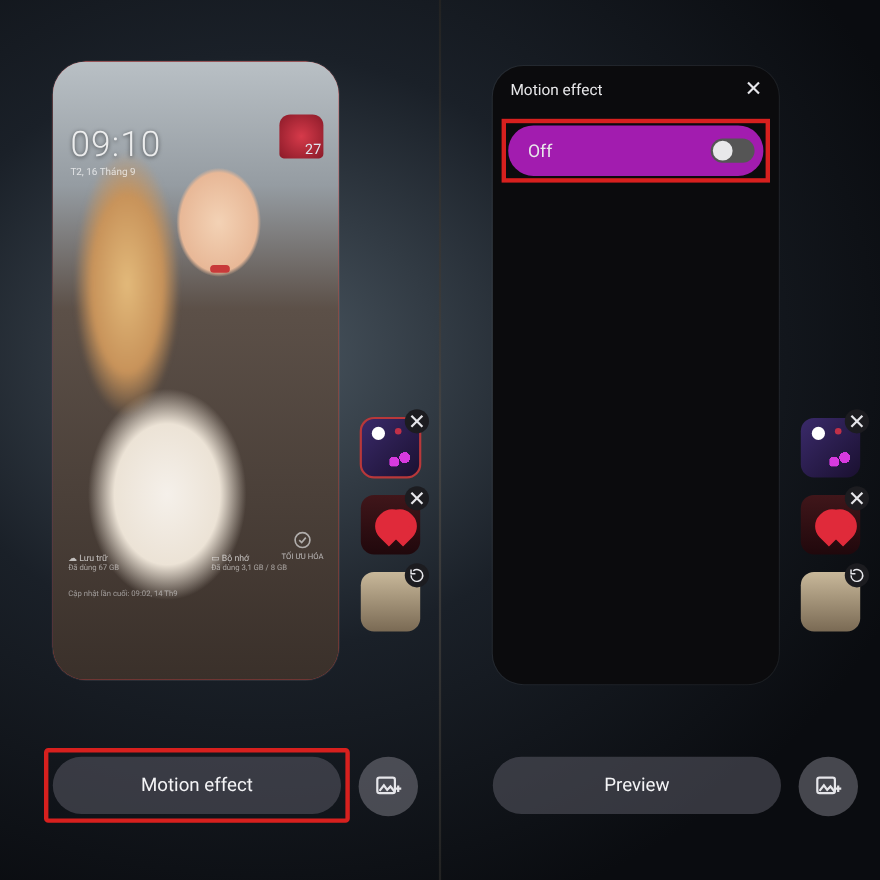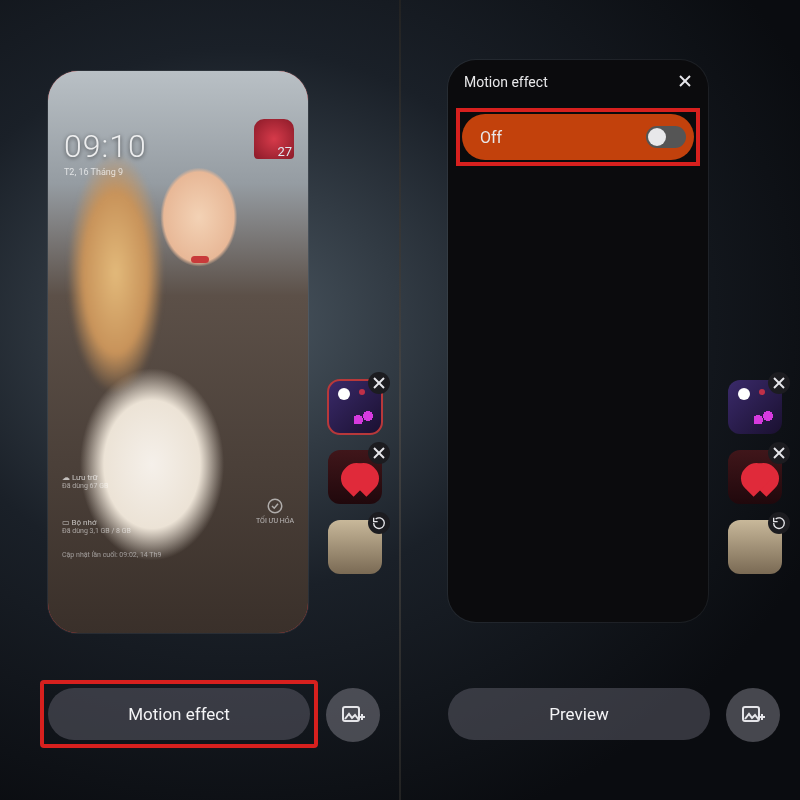--- a/index.html
+++ b/index.html
@@ -19,21 +19,21 @@
   .left{left:0;}
   .right{left:400px;}
   .divider{
     position:absolute;left:399px;top:0;bottom:0;width:2px;
     background:linear-gradient(#222,#444,#222);
   }
 
   
   .phone{
     position:absolute;
-    left:48px; top:71px;
+    left:48px; top:56px;
     width:260px; height:562px;
     border-radius:30px;
     overflow:hidden;
     background:#ef4444;
     box-shadow:0 0 0 1px rgba(255,255,255,.08);
   }
   .wallpaper{
     position:absolute;inset:0;
     background:
       radial-gradient(70px 90px at 58% 26%, #f3d2b5 0%, #e8b897 50%, transparent 55%),
@@ -48,21 +48,21 @@
   .wallpaper .lips{position:absolute;left:55%;top:33%;width:18px;height:7px;background:#c83a3a;border-radius:4px;}
   .clock{
     position:absolute;left:16px;top:56px;
     font-size:32px;font-weight:300;letter-spacing:1px;
     color:rgba(255,255,255,.85);
     text-shadow:0 1px 4px rgba(0,0,0,.6);
   }
   .date{position:absolute;left:16px;top:96px;font-size:9px;color:rgba(255,255,255,.7);}
   .gift{position:absolute;right:14px;top:48px;width:40px;height:40px;background:radial-gradient(#d63a4a,#8a1a28);border-radius:10px 10px 4px 4px;}
   .gift::before{content:"27";position:absolute;right:2px;bottom:0;font-size:13px;color:#dfe6ef;}
-  .storage-row{position:absolute;left:14px;bottom:98px;right:14px;font-size:8px;color:rgba(255,255,255,.75);display:flex;gap:28px;flex-direction:column;}
+  .storage-row{position:absolute;left:14px;bottom:98px;right:14px;font-size:8px;color:rgba(255,255,255,.75);display:flex;gap:28px;}
   .storage-col{flex:1;}
   .storage-col .t{font-size:8px;opacity:.9;}
   .storage-col .s{font-size:7px;opacity:.7;}
   .opt-badge{position:absolute;right:14px;bottom:108px;text-align:right;font-size:7px;opacity:.7;}
   .opt-badge svg{display:block;margin:0 auto 2px;}
   .updated{position:absolute;left:14px;bottom:74px;font-size:7px;opacity:.55;text-align:right;}
 
   
   .thumbs{position:absolute;right:18px;top:380px;display:flex;flex-direction:column;gap:16px;}
   .thumb{width:54px;height:54px;border-radius:12px;position:relative;background:#333;}
@@ -98,21 +98,21 @@
 
   
   .sheet{
     position:absolute;left:48px;top:60px;width:260px;height:562px;
     border-radius:28px;background:#0b0b0d;
     box-shadow:0 0 0 1px rgba(255,255,255,.06);
     overflow:hidden;
   }
   .sheet-header{height:44px;display:flex;align-items:center;padding:0 16px;justify-content:space-between;font-size:14px;}
   .toggle-row{
-    margin:10px 14px 0;height:46px;border-radius:24px;background:#c2410c;
+    margin:10px 14px 0;height:46px;border-radius:24px;background:#a21caf;
     display:flex;align-items:center;justify-content:space-between;padding:0 8px 0 18px;
     position:relative;
   }
   .toggle-row .hl{position:absolute;inset:-6px;border:4px solid #d7201e;pointer-events:none;}
   .switch{width:40px;height:22px;border-radius:11px;background:#555;position:relative;}
   .switch .knob{position:absolute;left:2px;top:2px;width:18px;height:18px;border-radius:50%;background:#e8e8ea;}
 
   .xicon{width:14px;height:14px;}
   .xicon line{stroke:#e6e6ea;stroke-width:2;}
   .refresh{width:16px;height:16px;}

